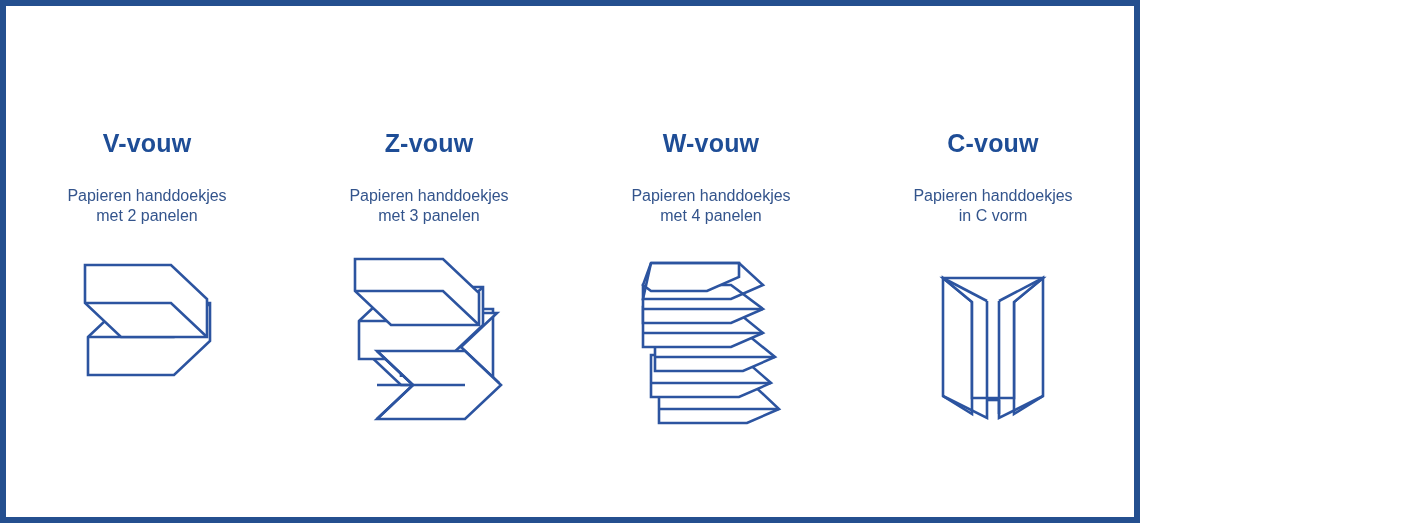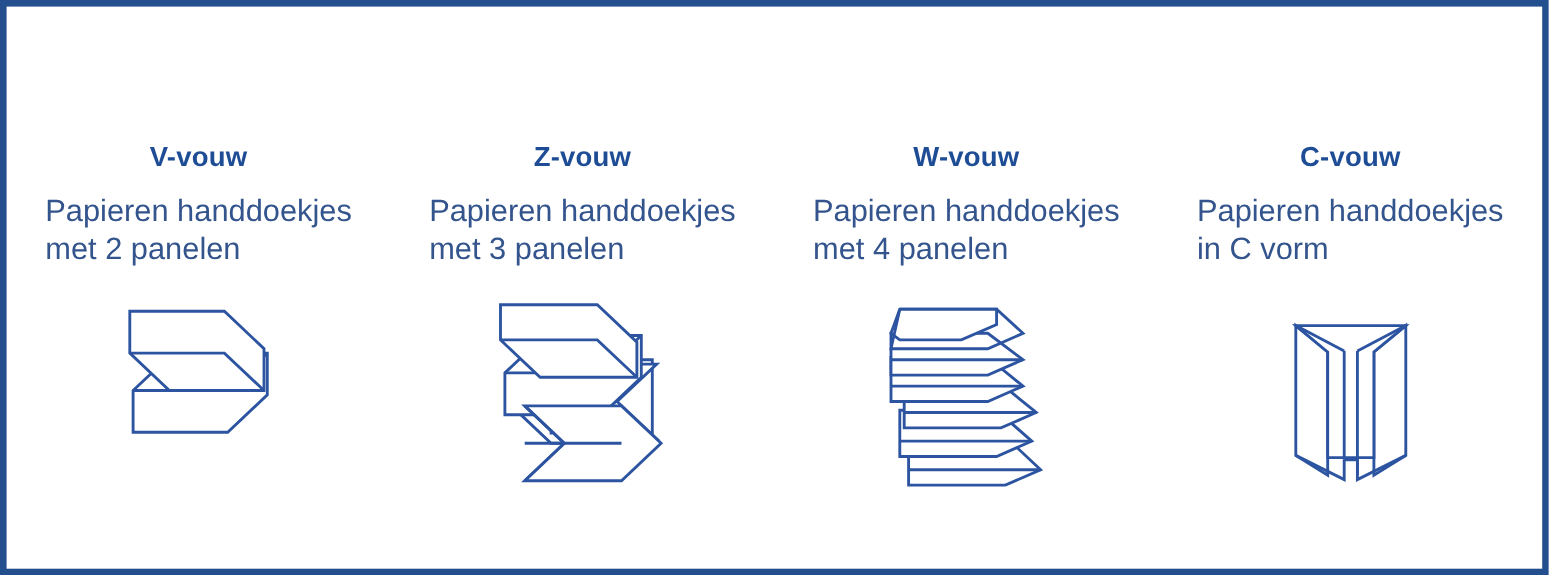--- a/index.html
+++ b/index.html
@@ -5,21 +5,21 @@
   html, body {
     margin: 0;
     padding: 0;
     background: #ffffff;
   }
   body {
     font-family: "Liberation Sans", sans-serif;
   }
   .frame {
     position: relative;
-    width: 1408px;
+    width: 1140px;
     height: 523px;
     box-sizing: border-box;
     border: 6px solid #244f8f;
     background: #ffffff;
     overflow: hidden;
   }
   .columns {
     position: absolute;
     inset: 0;
     display: flex;
@@ -37,26 +37,26 @@
   .col-title {
     margin-top: 125px;
     font-size: 25px;
     font-weight: bold;
     color: #1e4d96;
     letter-spacing: 0.2px;
     line-height: 1;
     text-align: center;
   }
   .col-desc {
-    margin-top: 19px;
-    font-size: 28px;
+    margin-top: 30px;
+    font-size: 16px;
     font-weight: normal;
     color: #33548c;
     line-height: 1.22;
-    text-align: left;
+    text-align: center;
     white-space: pre-line;
   }
   .figure {
     margin-top: 30px;
     display: flex;
     align-items: center;
     justify-content: center;
     width: 100%;
     height: 175px;
   }

